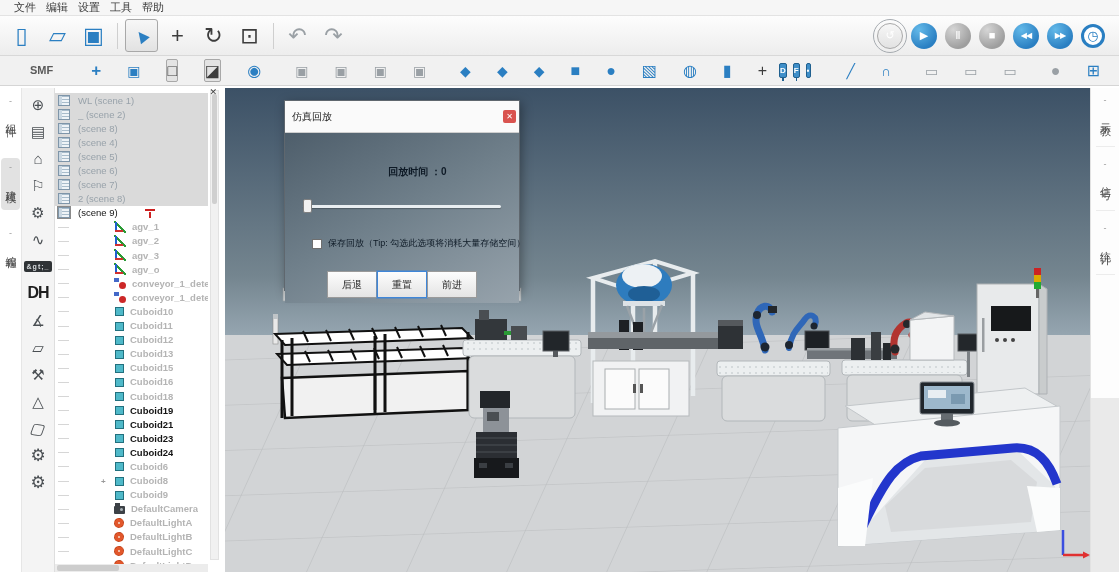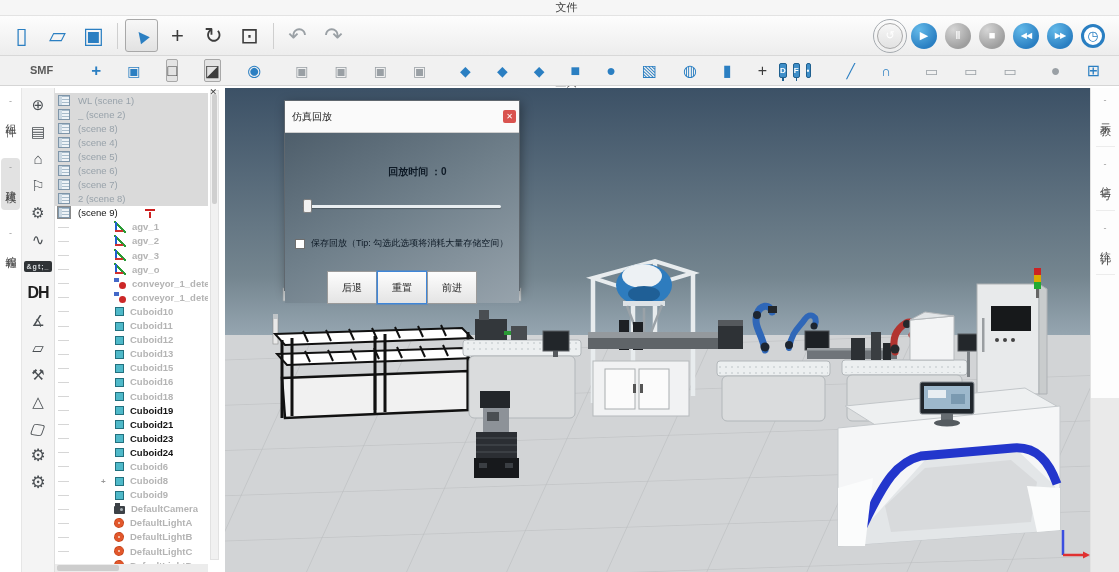--- a/index.html
+++ b/index.html
@@ -2,21 +2,21 @@
 <html><head>
 <meta charset="utf-8">
 <style>
   html,body{margin:0;padding:0;background:#fff;}
   *{box-sizing:border-box;font-family:"Liberation Sans","DejaVu Sans",sans-serif;}
   .app{position:relative;width:1119px;height:572px;overflow:hidden;background:#fff;}
 
   
   .menubar{position:absolute;left:0;top:0;width:1119px;height:16px;background:#f6f6f6;
     border-bottom:1px solid #e3e3e3;display:flex;align-items:center;gap:10px;padding-left:14px;
-    font-size:11px;color:#3c3c3c;flex-direction:column;}
+    font-size:11px;color:#3c3c3c;}
   .win-icon{position:absolute;left:0;top:0;width:7px;height:5px;background:#3aa63a;}
   .mitem{cursor:default;}
 
   
   .toolbar1{position:absolute;left:0;top:16px;width:1119px;height:40px;
     background:linear-gradient(#fdfdfd,#ededed);border-bottom:1px solid #d8d8d8;
     display:flex;align-items:center;}
   .tb-left{display:flex;align-items:center;gap:3px;padding-left:5px;}
   .tb-right{margin-left:auto;display:flex;align-items:center;gap:8px;padding-right:14px;}
   .tbtn{width:33px;height:33px;display:flex;align-items:center;justify-content:center;border-radius:3px;}
@@ -129,25 +129,25 @@
     align-items:center;justify-content:center;border-radius:2px;}
   .dlg-body{position:relative;height:170px;
     background:linear-gradient(152deg,#4e5e6b 0%,#70808b 48%,#97a3ac 100%);}
   .dlg-time{position:absolute;top:32px;width:100%;text-align:center;color:#0e1a26;
     font-size:10px;font-weight:bold;padding-left:31px;}
   .dlg-slider{position:absolute;top:66px;left:18px;right:18px;height:15px;}
   .dlg-slider .track{position:absolute;top:6px;left:0;right:0;height:3px;background:#e9eef1;
     border-radius:2px;box-shadow:0 1px 1px rgba(0,0,0,.25);}
   .dlg-slider .handle{position:absolute;left:0;top:0;width:9px;height:14px;background:#f1f1f1;
     border:1px solid #808080;border-radius:2px;}
-  .dlg-check-row{position:absolute;top:104px;left:10px;right:4px;display:flex;align-items:center;gap:6px;}
+  .dlg-check-row{position:absolute;top:104px;left:27px;right:4px;display:flex;align-items:center;gap:6px;}
   .checkbox{width:10px;height:10px;background:#fff;border:1px solid #6f6f6f;flex:none;}
   .check-label{font-size:9px;color:#0e1a26;white-space:nowrap;}
   .dlg-buttons{position:absolute;top:138px;left:42px;display:flex;}
-  .dbtn{width:50px;height:33px;font-size:10px;color:#1c1c1c;background:linear-gradient(#fdfdfd,#e4e4e4);
+  .dbtn{width:50px;height:27px;font-size:10px;color:#1c1c1c;background:linear-gradient(#fdfdfd,#e4e4e4);
     border:1px solid #9a9a9a;padding:0;}
   .dbtn.focused{border:1px solid #3f86d8;box-shadow:0 0 0 1px rgba(63,134,216,.45);}
 </style>
 </head>
 <body>
 
 <div class="app">
 
   <span class="win-icon"></span>
 

